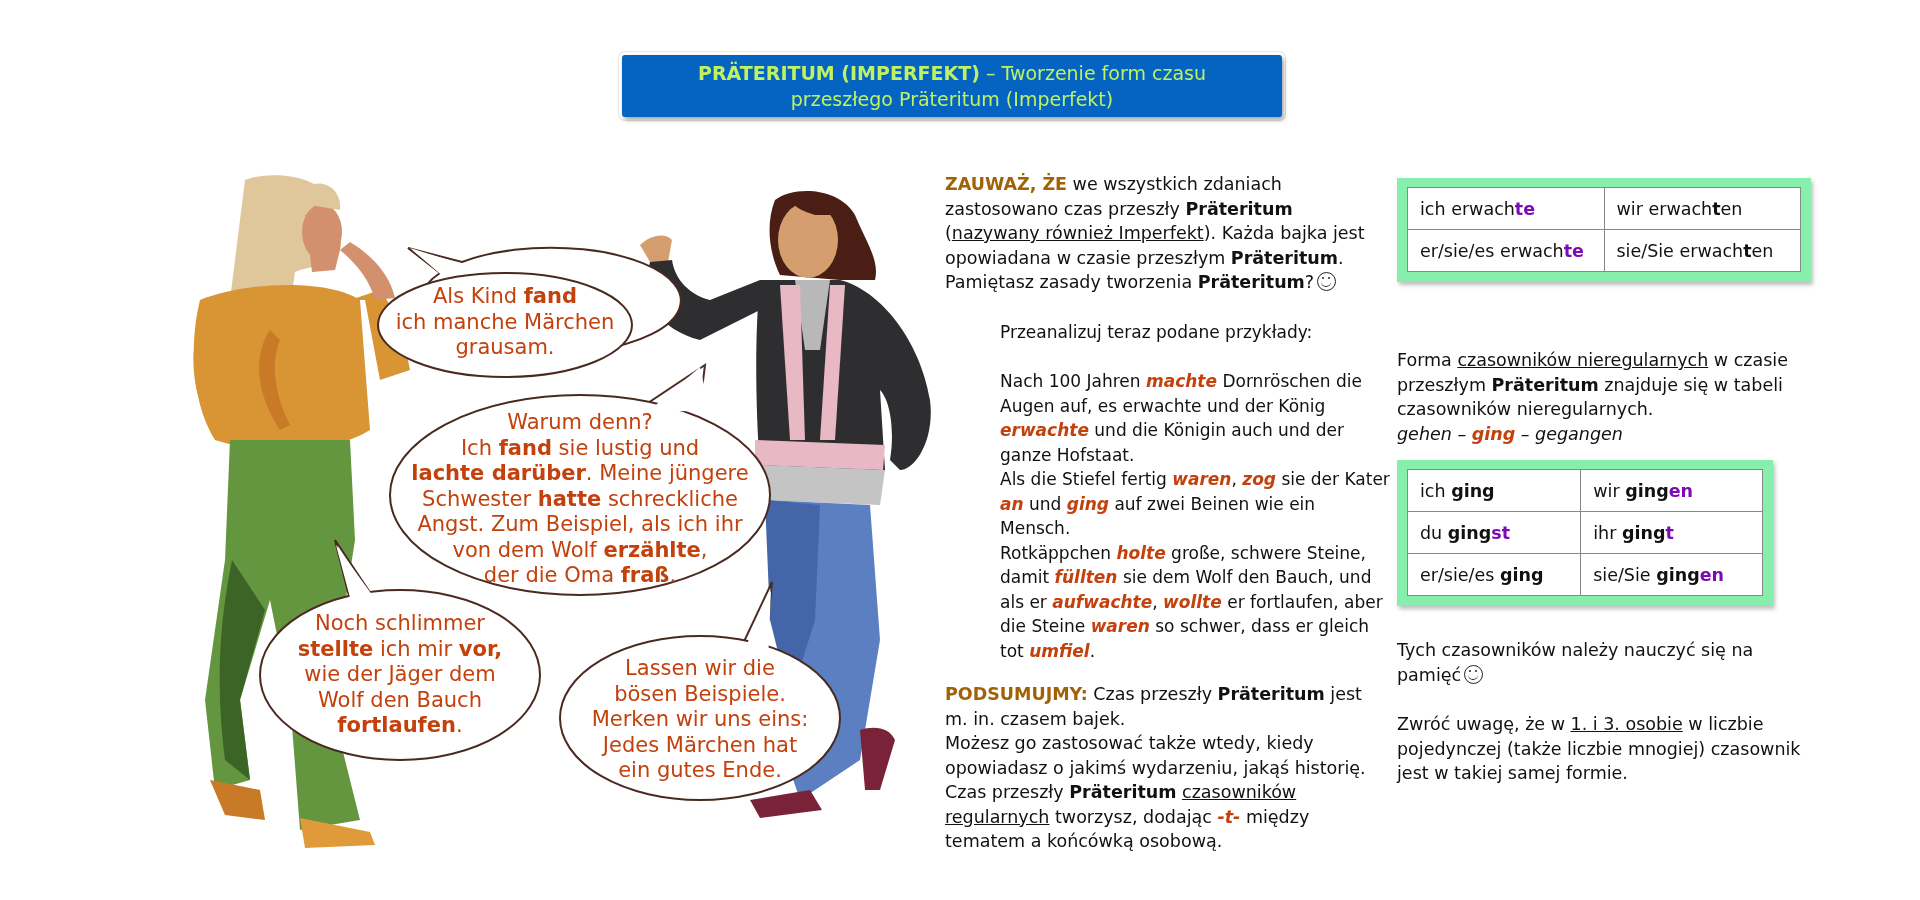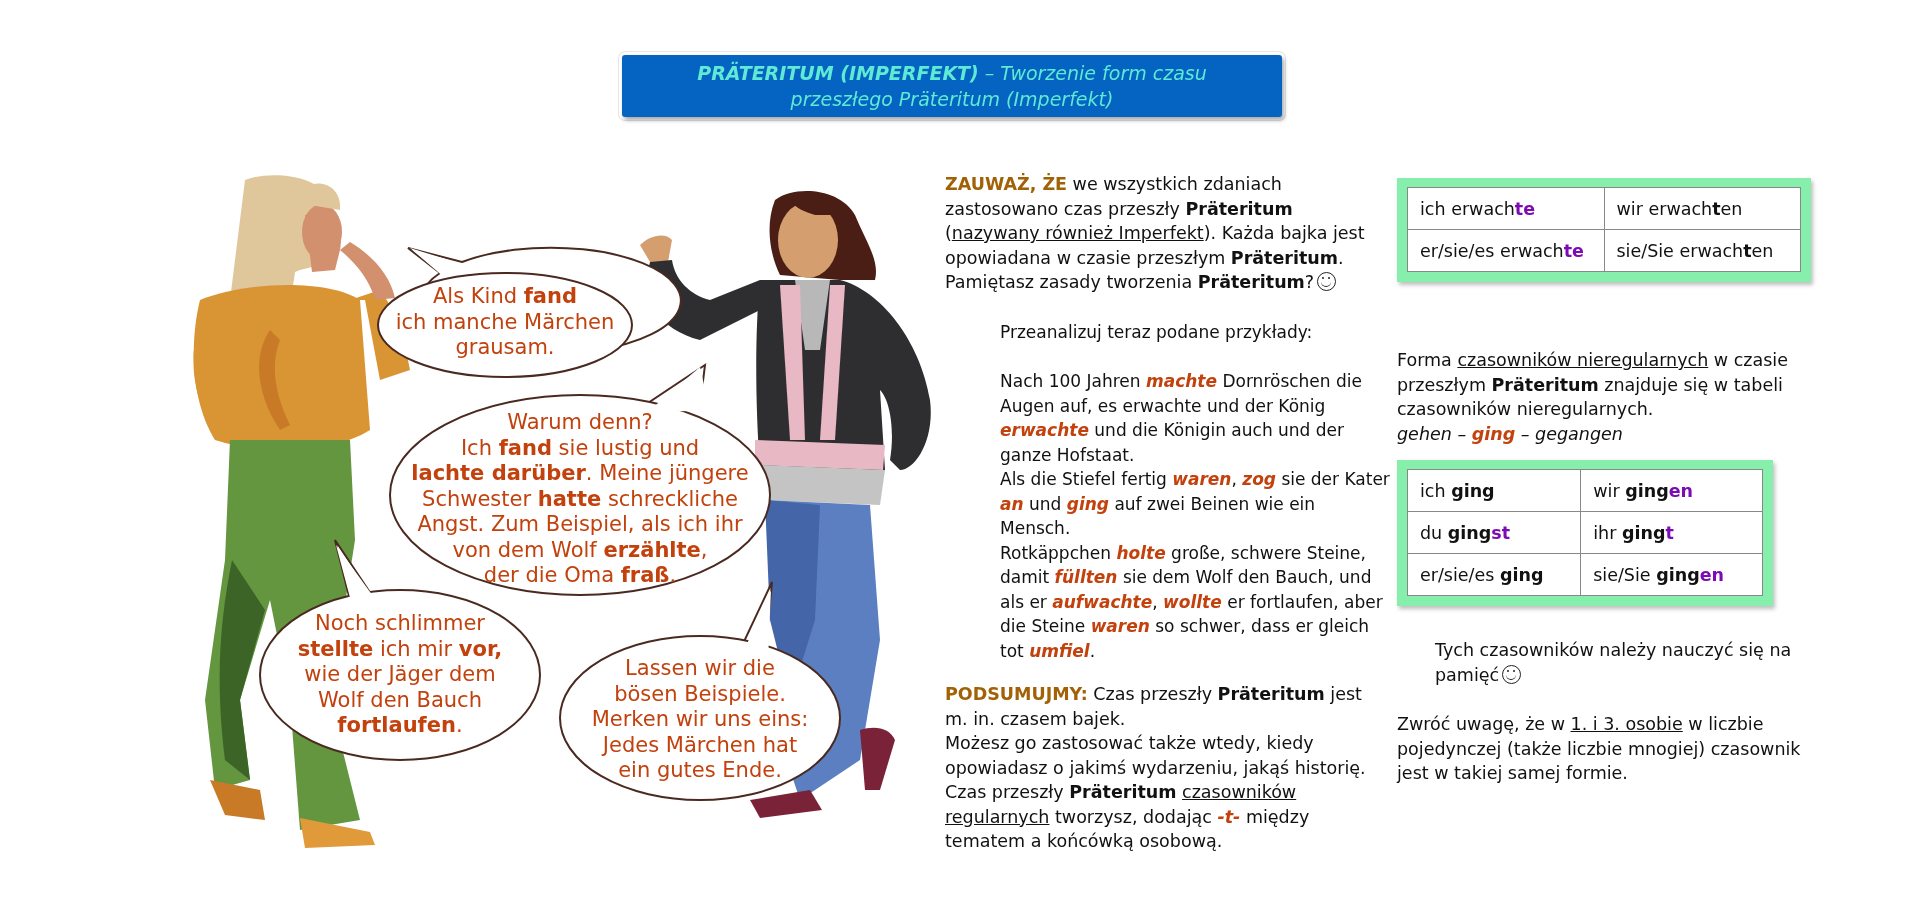--- a/index.html
+++ b/index.html
@@ -1,17 +1,17 @@
 <!DOCTYPE html>
 <html><head>
 <meta charset="utf-8">
 <style>
   html,body{margin:0;padding:0;background:#ffffff;}
   body{width:1920px;height:900px;position:relative;overflow:hidden;font-family:"DejaVu Sans","Liberation Sans",sans-serif;color:#111;}
-  .title-box{position:absolute;left:622px;top:55px;width:660px;height:62px;background:#0563c1;color:#5eead4;border-radius:3px;box-shadow:2px 3px 4px rgba(0,0,0,.35),0 0 0 3px #fff,0 0 0 4px #e6e6e6;text-align:center;font-size:19px;line-height:26px;padding-top:5px;box-sizing:border-box;font-style:italic;}
+  .title-box{position:absolute;left:622px;top:55px;width:660px;height:62px;background:#0563c1;color:#bef264;border-radius:3px;box-shadow:2px 3px 4px rgba(0,0,0,.35),0 0 0 3px #fff,0 0 0 4px #e6e6e6;text-align:center;font-size:19px;line-height:26px;padding-top:5px;box-sizing:border-box;}
   .title-box b{font-weight:bold;}
   .col{position:absolute;font-size:17.5px;line-height:24.5px;}
   .mid{left:945px;top:172px;width:440px;}
   .mid-indent{position:absolute;left:1000px;top:320px;width:390px;font-size:17px;line-height:24.5px;}
   .summ{left:945px;top:682px;width:440px;}
   .purple{color:#a16207;font-weight:bold;}
   .blue-em{color:#c2410c;font-weight:bold;font-style:italic;}
   .u{text-decoration:underline;}
   .b{font-weight:bold;}
   .smiley{display:inline-block;width:19px;height:19px;border:1.6px solid #222;border-radius:50%;box-sizing:border-box;vertical-align:-3px;position:relative;margin-left:3px;}
@@ -158,19 +158,19 @@
       <td><span>ihr </span><span class="b">ging</span><span class="pu">t</span></td>
     </tr>
     <tr>
       <td><span>er/sie/es </span><span class="b">ging</span><span class="pu"></span></td>
       <td><span>sie/Sie </span><span class="b">ging</span><span class="pu">en</span></td>
     </tr>
   </tbody>
     </table>
 </div>
 
-<div class="right-text" style="top:638px;width:360px;margin-left:38px;">
+<div class="right-text" style="top:638px;width:360px;">
   <span>Tych czasowników należy nauczyć się na pamięć</span><span class="smiley"></span>
 </div>
 
 <div class="right-text" style="top:712px;">
   <span>Zwróć uwagę, że w </span><span class="u">1. i 3. osobie</span><span> w liczbie pojedynczej (także liczbie mnogiej) czasownik jest w takiej samej formie.</span>
 </div>
 
 </body></html>

